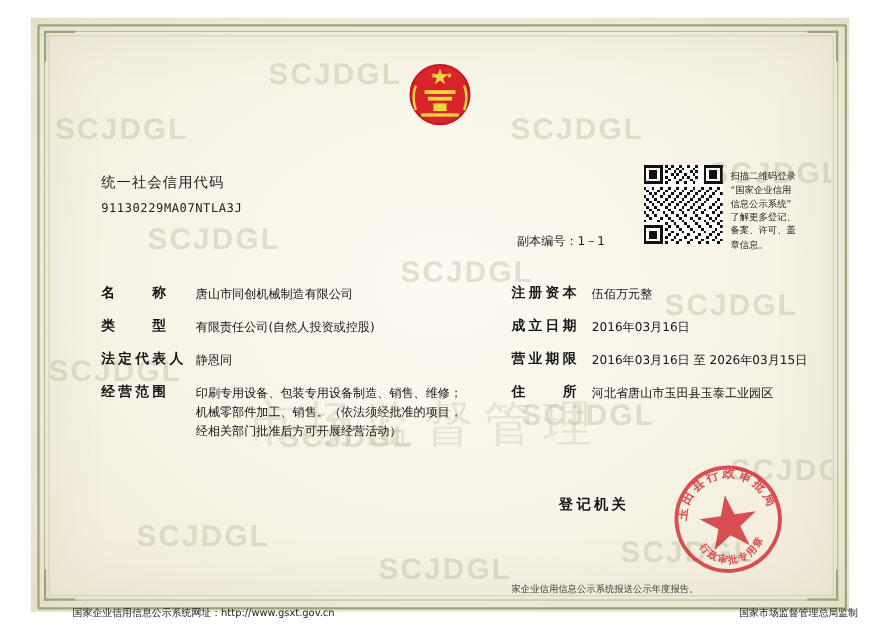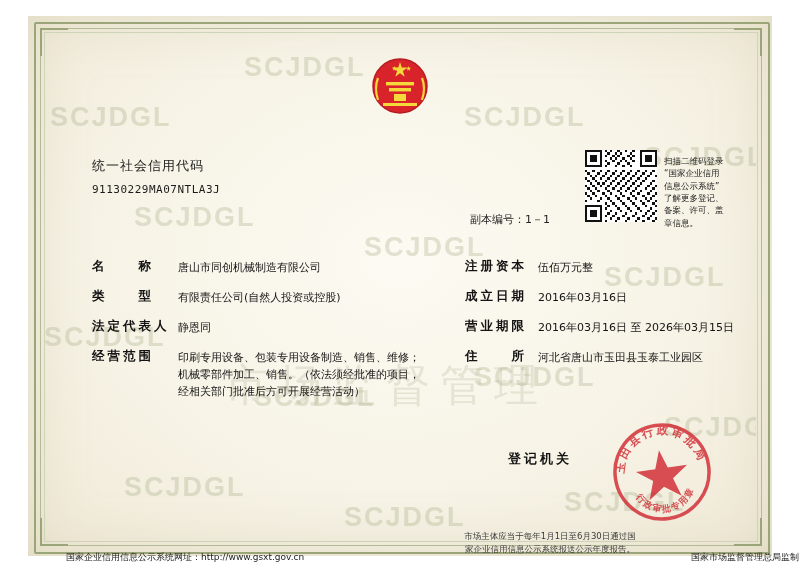--- a/index.html
+++ b/index.html
@@ -245,21 +245,20 @@
     font-size: 9px;
     color: #222;
   }
   .bottom-right {
     position: absolute;
     left: 672px;
     top: 551px;
     font-family: Liberation Mono, monospace;
     font-size: 9px;
     color: #222;
-    margin-left: 19px;
   }
 </style>
 </head>
 <body>
 
 <div id="page">
 
   <div class="paper"></div>
 
   <div class="watermarks">
@@ -569,20 +568,19 @@
         </text>
         <path id="sealBottom" d="M 22 62 A 32 32 0 0 0 86 62" fill="none"></path>
         <text font-family="DejaVu Sans, sans-serif" font-size="9" fill="#d0202a" font-weight="bold" letter-spacing="1.5">
           <textPath href="#sealBottom" startOffset="50%" text-anchor="middle">行政审批专用章</textPath>
         </text>
       </g>
     </svg>
   </div>
 
   <div class="paper-footer">
-    <div>市场主体应当于每年1月1日至6月30日通过国</div>
     <div>家企业信用信息公示系统报送公示年度报告。</div>
   </div>
 
   <div class="bottom-left">国家企业信用信息公示系统网址：http://www.gsxt.gov.cn</div>
   <div class="bottom-right">国家市场监督管理总局监制</div>
 
 </div>
 
 </body></html>

